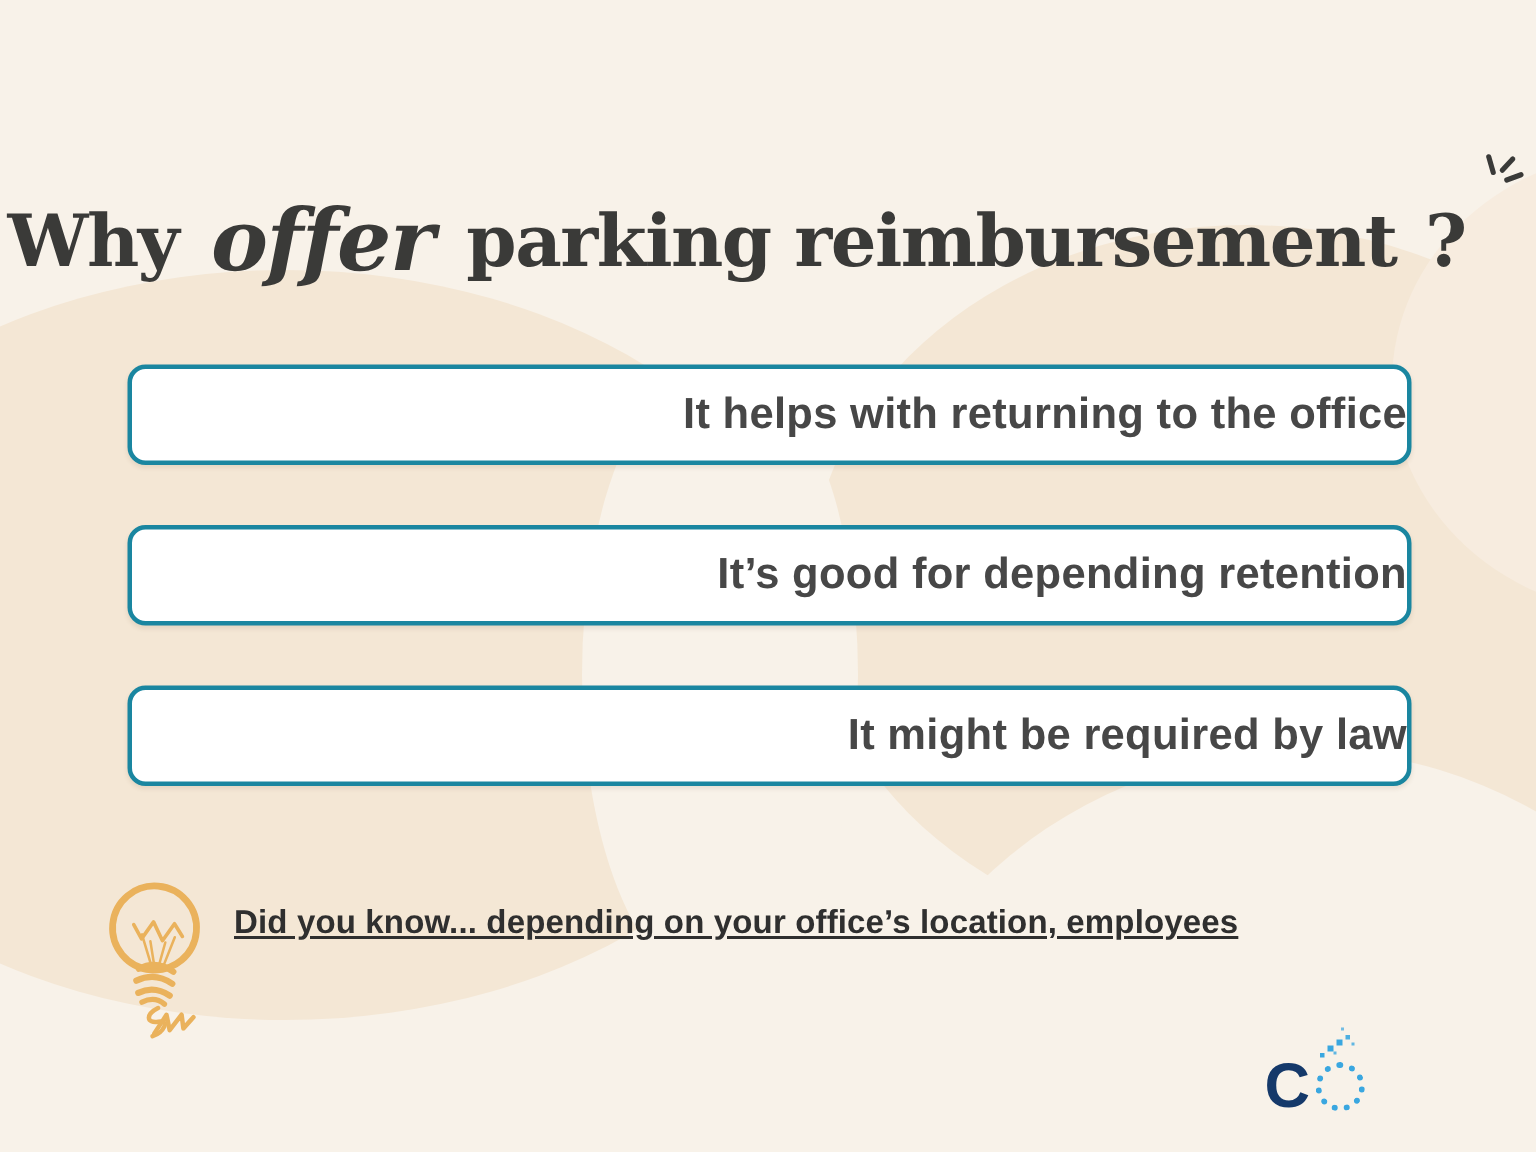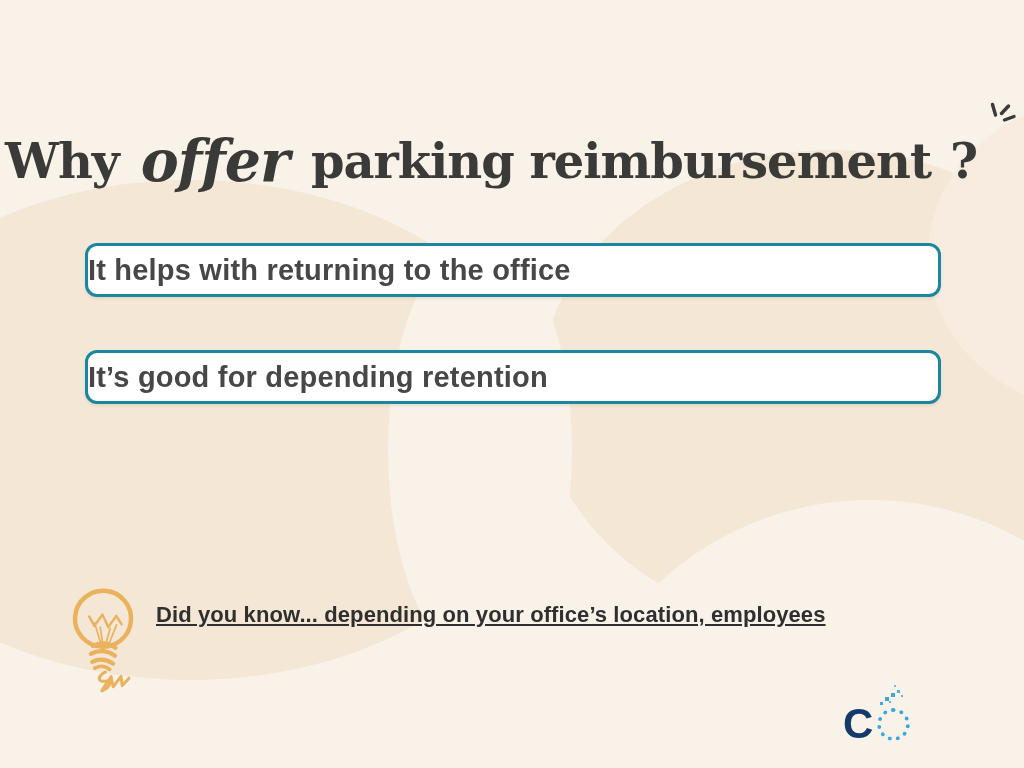--- a/index.html
+++ b/index.html
@@ -21,22 +21,22 @@
   .blob.b3{left:928px;top:100px;width:340px;height:310px;background:var(--blob_light);}
 
   
   .title{position:absolute;top:124px;left:0;width:1024px;text-align:center;color:var(--charcoal);white-space:nowrap;z-index:2;}
   .t-pre,.t-post,.t-q{font-family:"DejaVu Serif",serif;font-weight:700;font-size:48px;letter-spacing:-1px;}
   .t-script{font-family:"DejaVu Serif",serif;font-style:italic;font-weight:700;font-size:57px;margin:0 13px;position:relative;top:3px;letter-spacing:-1px;}
   .t-q{margin-left:10px;}
   .sparkle{display:inline-block;vertical-align:top;transform:translateY(-24px);margin-left:3px;}
 
   
-  .box{position:absolute;left:85px;width:856px;height:54px;background:var(--white);
-       border:3px solid var(--teal);border-radius:12px;display:flex;align-items:center;justify-content:flex-start;
+  .box{position:absolute;left:85px;width:856px;height:67px;background:var(--white);
+       border:3px solid var(--teal);border-radius:12px;display:flex;align-items:center;justify-content:flex-end;
        box-shadow:0 2px 3px rgba(90,70,40,.10);z-index:2;}
   .box span{font-size:29px;font-weight:600;color:var(--box_text);letter-spacing:.2px;}
   .box.p1{top:243px}.box.p2{top:350px}.box.p3{top:457px}
 
   
   .bulb{position:absolute;left:60px;top:582px;z-index:2;}
   .tip-text{position:absolute;left:156px;top:598px;width:730px;z-index:2;
             font-size:22px;font-weight:600;color:var(--tip_text);line-height:33px;letter-spacing:.1px;text-decoration:underline;}
 
   
@@ -79,20 +79,23 @@
       </g>
     </svg>
   </h1>
 
   <div class="box p1">
     <span>It helps with returning to the office</span>
   </div>
   <div class="box p2">
     <span>It’s good for depending retention</span>
   </div>
+  <div class="box p3">
+    <span>It might be required by law</span>
+  </div>
 
   <svg class="bulb" width="94" height="116" viewBox="0 0 94 116">
     <g fill="none" stroke="#eab25c" stroke-linecap="round" stroke-linejoin="round" transform="rotate(5 46 60)">
       <circle cx="41" cy="37" r="28" stroke-width="4.5"></circle>
       <path d="M27 36 l6 9 7 -12 7 12 7 -12 6 8" stroke-width="2.4"></path>
       <path d="M33 42 L41 62" stroke-width="1.7"></path>
       <path d="M39 46 L43 62" stroke-width="1.7"></path>
       <path d="M49 46 L46 62" stroke-width="1.7"></path>
       <path d="M55 42 L49 62" stroke-width="1.7"></path>
       <path d="M33 65 q11 -7 23 0" stroke-width="4.2"></path>

